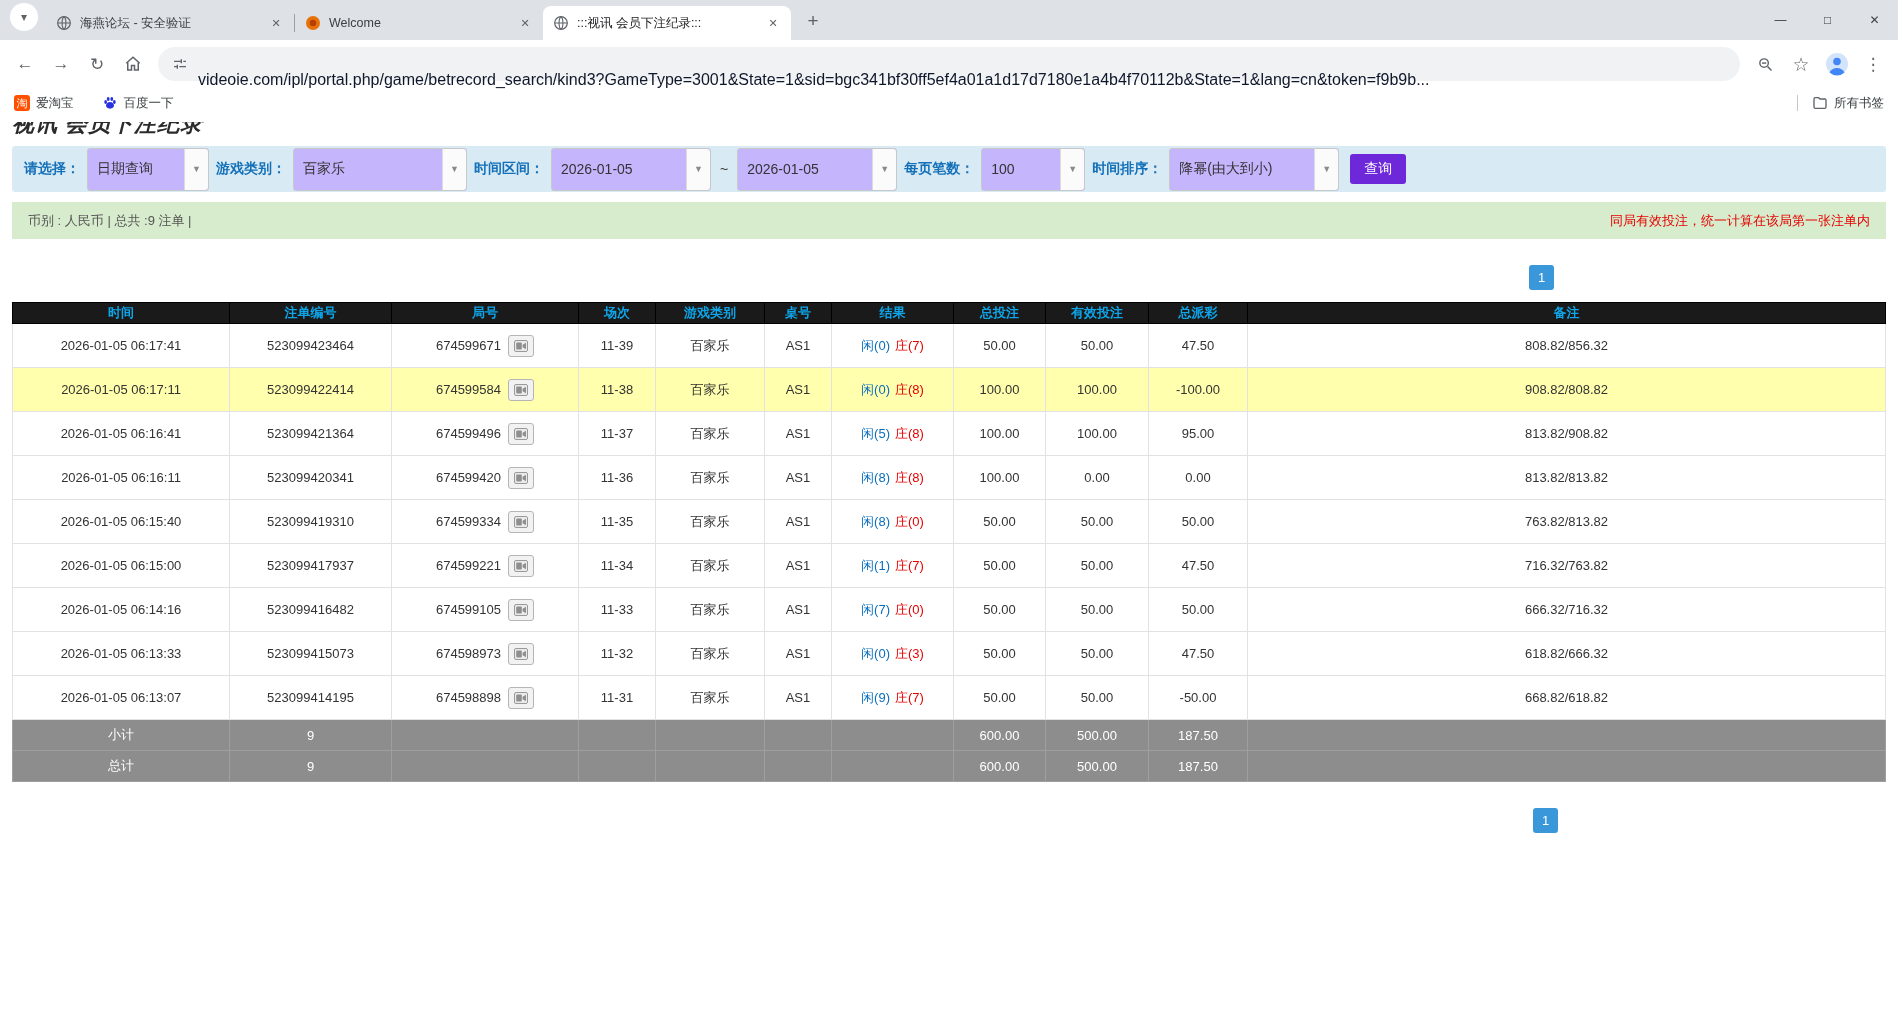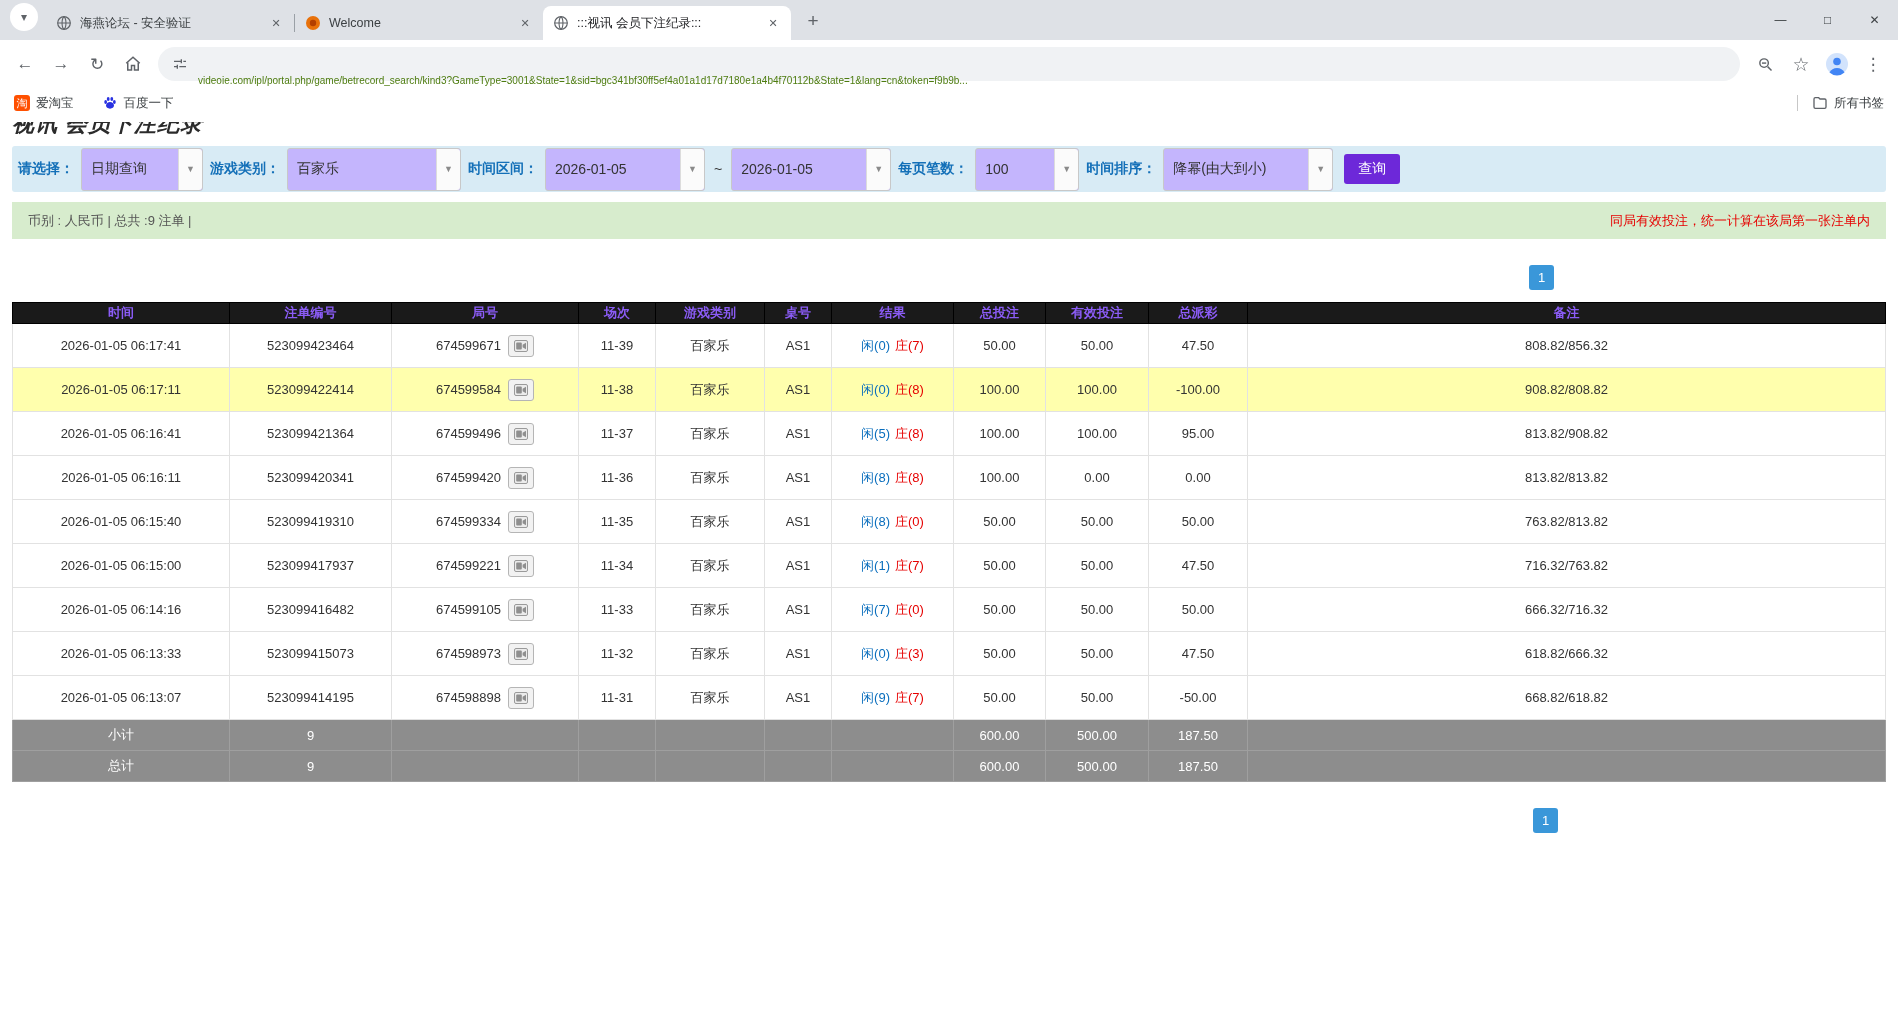--- a/index.html
+++ b/index.html
@@ -18,35 +18,35 @@
   .tab-title { flex: 1; white-space: nowrap; overflow: hidden; }
   .tab-close { font-size: 11px; color: #5f6368; width: 16px; height: 16px; display: flex; align-items: center; justify-content: center; border-radius: 50%; cursor: pointer; }
   .tab-sep { width: 1px; height: 18px; background: #9aa0a6; margin-bottom: 8px; }
   .new-tab { width: 28px; height: 28px; display: flex; align-items: center; justify-content: center; font-size: 19px; color: #5f6368; margin: 0 0 5px 8px; cursor: pointer; }
   .win-controls { position: absolute; right: 0; top: 0; height: 40px; display: flex; }
   .win-btn { width: 47px; height: 100%; display: flex; align-items: center; justify-content: center; font-size: 12px; color: #3c4043; cursor: pointer; }
 
   .toolbar { height: 48px; background: #fff; display: flex; align-items: center; padding: 0 8px; gap: 2px; }
   .tool-btn { width: 34px; height: 34px; display: flex; align-items: center; justify-content: center; font-size: 17px; color: #5f6368; border-radius: 50%; cursor: pointer; flex: 0 0 auto; }
   .url-bar { flex: 1; height: 34px; background: #f0f2f4; border-radius: 17px; margin: 0 6px; display: flex; align-items: center; padding: 0 14px; gap: 10px; min-width: 0; cursor: text; }
-  .url-text { font-size: 10px; color: #4d7c0f; white-space: nowrap; overflow: hidden; flex: 1; margin-top: 32px; }
+  .url-text { font-size: 16px; color: #0f172a; white-space: nowrap; overflow: hidden; flex: 1; margin-top: 32px; }
 
   .bookmarks { height: 30px; background: #fff; display: flex; align-items: center; padding: 0 14px; font-size: 12.5px; color: #3c4043; }
   .bm { display: flex; align-items: center; gap: 6px; margin-right: 28px; cursor: pointer; }
   .tao-badge { width: 16px; height: 16px; background: #ff5000; color: #fff; border-radius: 3px; font-size: 11px; display: flex; align-items: center; justify-content: center; }
   .bm-spacer { flex: 1; }
   .bm-divider { width: 1px; height: 16px; background: #c7c7c7; margin-right: 14px; }
   .all-bm { display: flex; align-items: center; gap: 6px; margin-right: 0; cursor: pointer; }
 
   
   .page { background: #fff; }
   .title-clip { height: 15px; overflow: hidden; margin: 4px 0 9px 12px; font-style: italic; }
   .title-clip h1 { margin: -13px 0 0; font-size: 22px; color: #2b2b2b; font-weight: bold; letter-spacing: 1px; }
 
-  .filter-bar { margin: 6px 12px 0; height: 46px; background: #d8ebf5; display: flex; align-items: center; padding: 0 6px; gap: 7px; border-radius: 3px; font-size: 14px; }
+  .filter-bar { margin: 6px 12px 0; height: 46px; background: #d8ebf5; display: flex; align-items: center; padding: 0 12px; gap: 7px; border-radius: 3px; font-size: 14px; }
   .flabel { color: #1470b8; font-weight: bold; white-space: nowrap; }
   .select { height: 43px; background: #c4b5fd; border: 1px solid #c8c8c8; border-radius: 3px; display: flex; align-items: center; justify-content: space-between; cursor: pointer; flex: 0 0 auto; }
   .select .txt { padding-left: 9px; color: #333; font-size: 14px; white-space: nowrap; overflow: hidden; }
   .select .arr { width: 24px; height: 100%; display: flex; align-items: center; justify-content: center; color: #8a8a8a; font-size: 9px; border-left: 1px solid #dcdcdc; background: #fbfbfb; border-radius: 0 3px 3px 0; }
   .w-query { width: 122px; } .w-game { width: 174px; } .w-date { width: 160px; }
   .w-pp { width: 104px; } .w-sort { width: 170px; }
   .tilde { color: #333; margin: 0 2px; }
   .query-btn { height: 30px; padding: 0 14px; margin-left: 4px; background: #6d28d9; color: #fff; border: none; border-radius: 3px; font-size: 14px; cursor: pointer; font-family: inherit; }
 
   .info-bar { margin: 10px 12px 12px; height: 37px; background: #d7eccd; display: flex; align-items: center; justify-content: space-between; padding: 0 16px; font-size: 13px; }
@@ -56,21 +56,21 @@
   .pagination { display: flex; justify-content: flex-end; }
   .pagination.top { margin: 26px 344px 12px 0; }
   .pagination.bottom { margin: 26px 340px 0 0; }
   .page-btn { width: 25px; height: 25px; background: #3a97d9; color: #fff; display: flex; align-items: center; justify-content: center; border-radius: 3px; font-size: 13px; cursor: pointer; }
 
   table.records { margin: 0 12px; border-collapse: collapse; width: 1874px; table-layout: fixed; }
   .col-1 { width: 217px; } .col-2 { width: 162px; } .col-3 { width: 187px; }
   .col-4 { width: 77px; }  .col-5 { width: 109px; } .col-6 { width: 67px; }
   .col-7 { width: 122px; } .col-8 { width: 92px; }  .col-9 { width: 103px; }
   .col-10 { width: 99px; } .col-11 { width: auto; }
-  table.records th { background: #1a1a1a; color: #8b5cf6; font-size: 13px; font-weight: bold; height: 16px; border: 1px solid #000; text-align: center; }
+  table.records th { background: #1a1a1a; color: #0ea5e9; font-size: 13px; font-weight: bold; height: 16px; border: 1px solid #000; text-align: center; }
   table.records td { border: 1px solid #e2e2e2; height: 44px; text-align: center; font-size: 13px; color: #333; background: #fff; }
   tr.highlight td { background: #ffffad; }
   .res-player { color: #0a6ebd; margin-right: 5px; }
   .res-banker { color: #e60000; }
   td.blue-link { color: #0a6ebd; cursor: pointer; }
   td .neg, td.neg { color: #e60000; }
   .round-cell { display: inline-flex; align-items: center; gap: 7px; }
   .video-btn { border: 1px solid #b5b5b5; background: #f2f2f2; border-radius: 3px; width: 26px; height: 22px; display: inline-flex; align-items: center; justify-content: center; cursor: pointer; padding: 0; }
   table.records tfoot td { background: #8d8d8d; color: #fff; height: 31px; border: 1px solid #9f9f9f; font-size: 13px; }
 </style>

